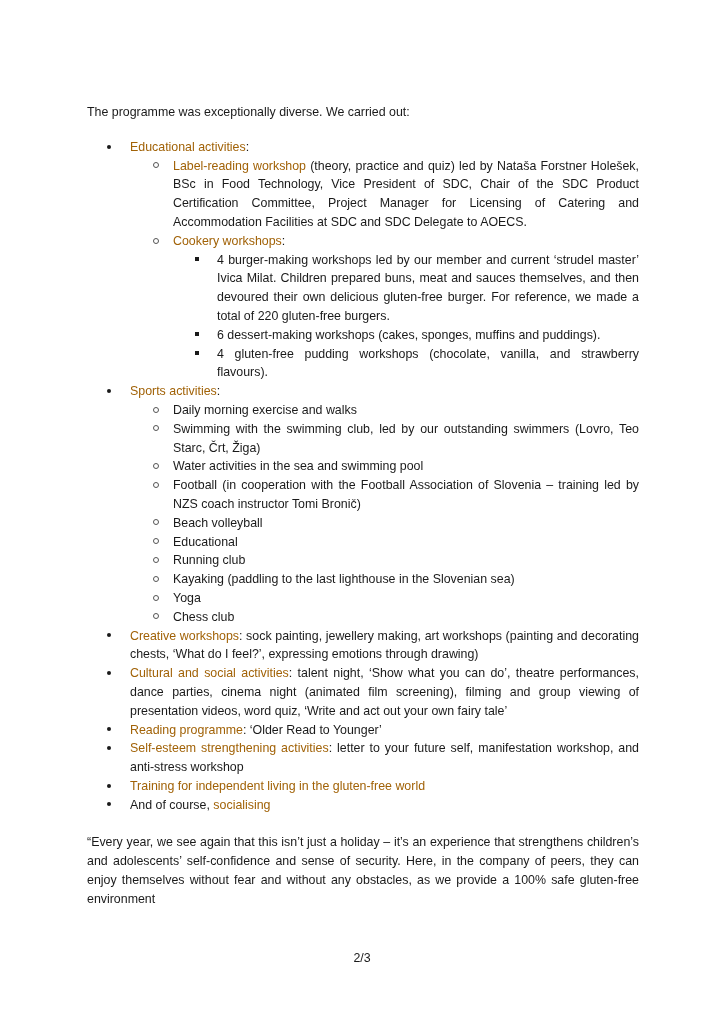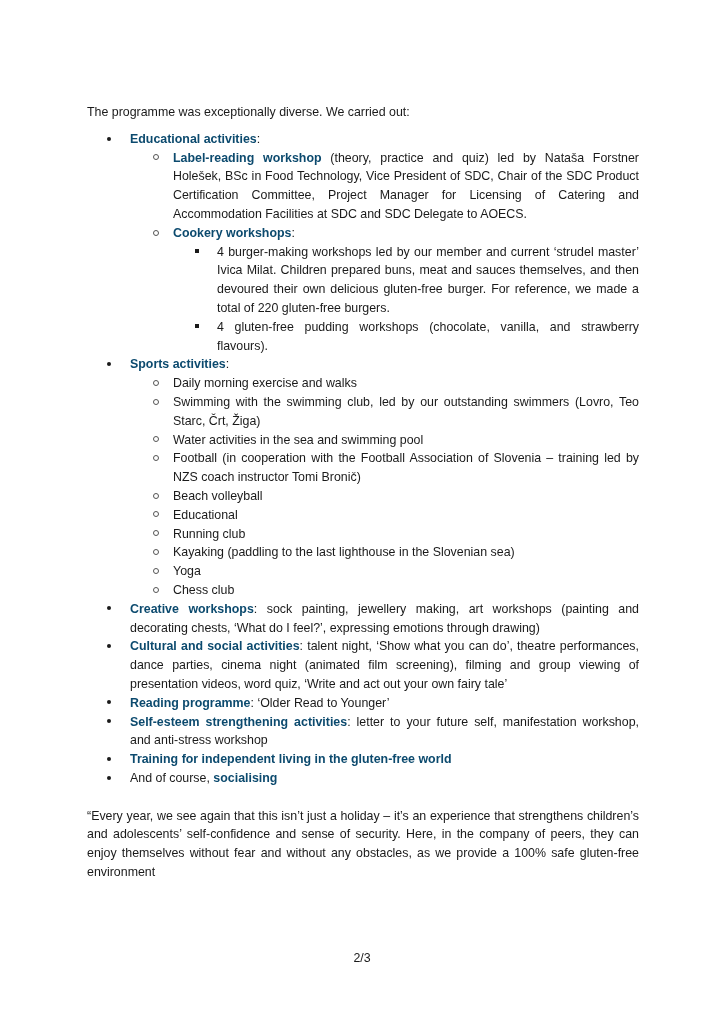--- a/index.html
+++ b/index.html
@@ -7,33 +7,33 @@
       width: 724px; height: 1024px; position: relative; overflow: hidden;
       font-family: "Liberation Sans", "DejaVu Sans", sans-serif;
       color: #1a1a1a;
       font-size: 12.4px;
       line-height: 18.8px;
     }
     .page {
       position: absolute; left: 87px; top: 103px; width: 552px;
     }
     p { margin: 0; }
-    .intro { margin-bottom: 8px; }
+    .intro { margin-bottom: 16px; }
     ul { list-style: none; margin: 0; padding: 0; }
     li { position: relative; text-align: justify; }
     .l1 > li { padding-left: 43px; }
     .l2 > li { padding-left: 43px; }
     .l3 > li { padding-left: 44px; }
     .l1 > li > .mk { position: absolute; left: 20px; top: 0; width: 10px; }
     .l2 > li > .mk { position: absolute; left: 23px; top: 0; width: 10px; }
     .l3 > li > .mk { position: absolute; left: 22px; top: 0; width: 10px; }
     .dot { display:inline-block; width:4px; height:4px; border-radius:50%; background:#1a1a1a; vertical-align: middle; margin-top:-2px; }
     .circ { display:inline-block; width:4px; height:4px; border-radius:50%; border:1px solid #555; vertical-align: middle; margin-top:-2px; }
     .sq { display:inline-block; width:4px; height:4px; background:#1a1a1a; vertical-align: middle; margin-top:-2px; }
-    b { font-weight: bold; color: #0c4a6e; }
+    b { font-weight: normal; color: #a16207; }
     .quote { margin-top: 19px; text-align: justify; }
     .pagenum { position: absolute; left: 0; width: 724px; top: 949px; text-align: center; }
     .last-line { text-align-last: justify; }
   </style>
 </head>
 <body>
 
 <div class="page">
   <p class="intro">The programme was exceptionally diverse. We carried out:</p>
 
@@ -45,20 +45,21 @@
       <ul class="l2">
         <li>
           <span class="mk"><span class="circ"></span></span>
           <b>Label-reading workshop</b><span> (theory, practice and quiz) led by Nataša Forstner Holešek, BSc in Food Technology, Vice President of SDC, Chair of the SDC Product Certification Committee, Project Manager for Licensing of Catering and Accommodation Facilities at SDC and SDC Delegate to AOECS.</span>
         </li>
         <li>
           <span class="mk"><span class="circ"></span></span>
           <b>Cookery workshops</b><span>:</span>
           <ul class="l3">
             <li><span class="mk"><span class="sq"></span></span><span>4 burger-making workshops led by our member and current ‘strudel master’ Ivica Milat. Children prepared buns, meat and sauces themselves, and then devoured their own delicious gluten-free burger. For reference, we made a total of 220 gluten-free burgers.</span></li>
+            <li><span class="mk"><span class="sq"></span></span><span>6 dessert-making workshops (cakes, sponges, muffins and puddings).</span></li>
             <li><span class="mk"><span class="sq"></span></span></li>
             <li><span class="mk"><span class="sq"></span></span><span>4 gluten-free pudding workshops (chocolate, vanilla, and strawberry flavours).</span></li>
           </ul>
         </li>
       </ul>
     </li>
 
     <li>
       <span class="mk"><span class="dot"></span></span>
       <b>Sports activities</b><span>:</span>

